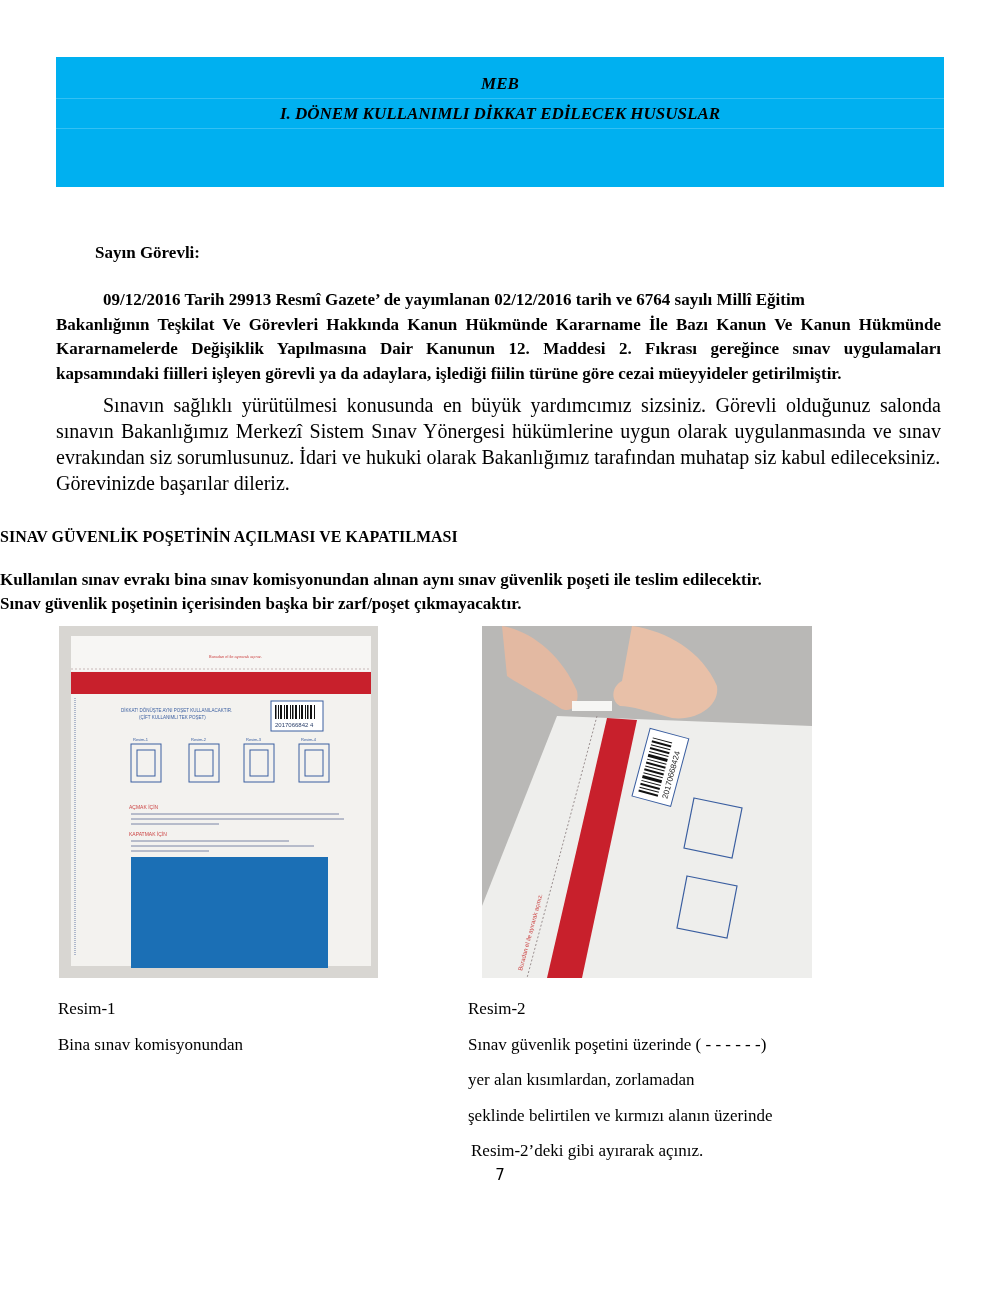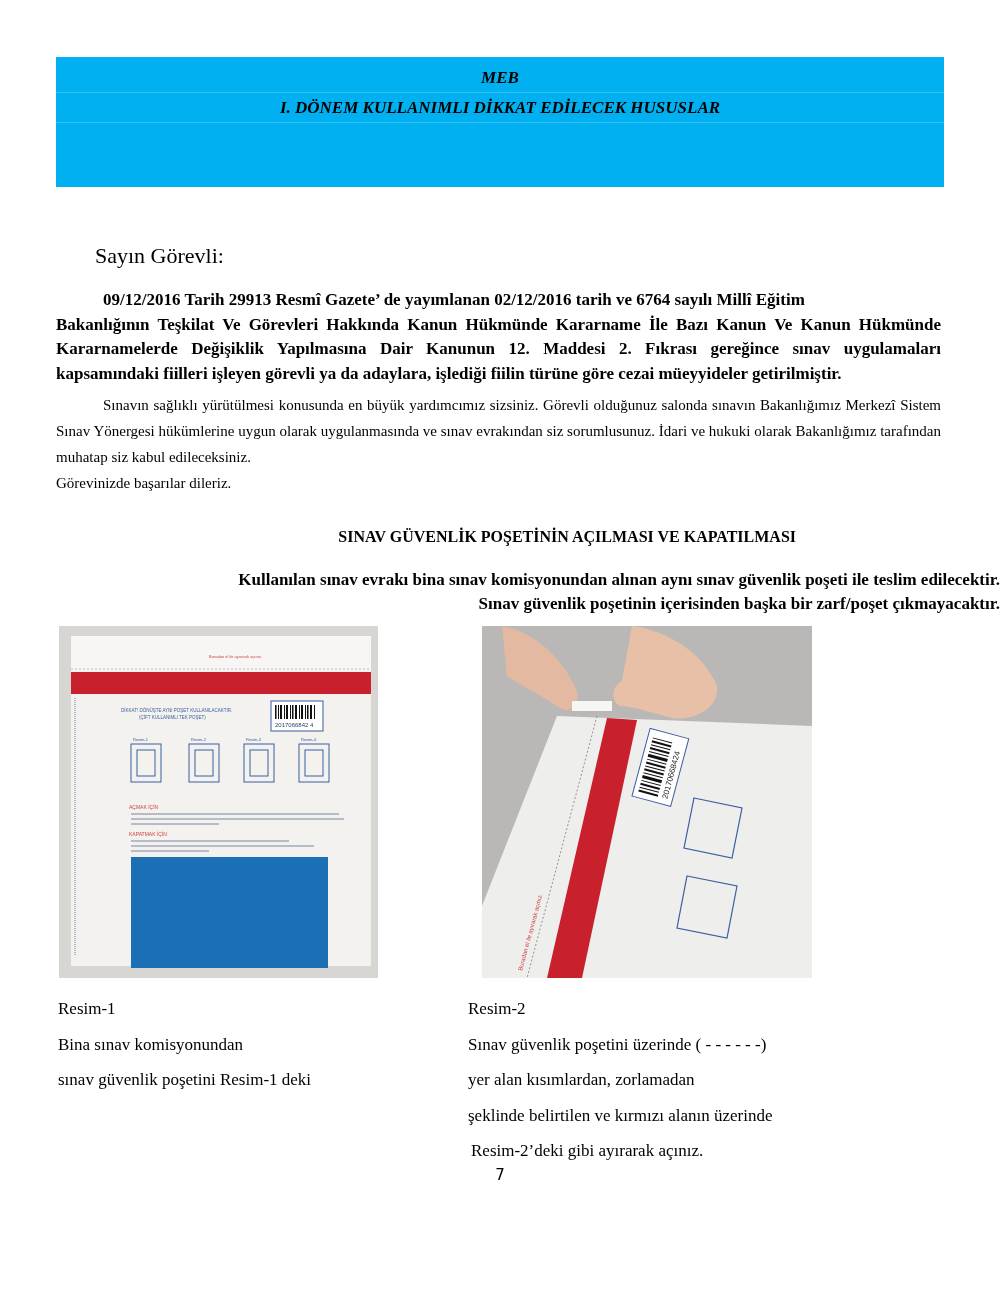--- a/index.html
+++ b/index.html
@@ -2,30 +2,30 @@
 <html><head>
 <meta charset="utf-8">
 <style>
   html, body { margin:0; padding:0; background:#ffffff; }
   body { width:1000px; height:1294px; position:relative; overflow:hidden;
          font-family:"Liberation Serif", "DejaVu Serif", serif; color:#000; }
   .header-box { position:absolute; left:56px; top:57px; width:888px; height:130px;
                 background:#00b0f0; text-align:center; }
   .header-line { font-style:italic; font-weight:bold; font-size:17px; line-height:29px;
                  height:29px; border-bottom:1px solid #33c0f3; }
-  .header-line:first-child { margin-top:6px; }
+  .header-line:first-child { margin-top:12px; }
   .p { position:absolute; font-size:17px; }
-  .salute { left:95px; top:243px; font-weight:normal; font-size:22px; }
+  .salute { left:95px; top:243px; font-weight:bold; font-size:17px; }
   .legal { left:56px; top:268px; width:885px; font-weight:bold; font-size:17px;
            line-height:24.5px; text-align:justify;margin-top:20px; }
   .legal .first { text-indent:47px; display:block; }
-  .body2 { left:56px; top:392px; width:885px; font-size:15px; line-height:26px; text-align:justify; }
+  .body2 { left:56px; top:392px; width:885px; font-size:20px; line-height:26px; text-align:justify; }
   .body2 .ind { text-indent:47px; display:block; }
-  .section-title { left:0; width:796px; top:528px; text-align:right; font-weight:bold; font-size:16px; }
-  .notice { left:0; width:1000px; top:568px; text-align:right; font-weight:bold; font-size:17px; line-height:24px; }
+  .section-title { left:0; width:796px; top:528px; text-align:left; font-weight:bold; font-size:16px; }
+  .notice { left:0; width:1000px; top:568px; text-align:left; font-weight:bold; font-size:17px; line-height:24px; }
   .photo { position:absolute; overflow:hidden; }
   .photo1 { left:59px; top:626px; width:319px; height:352px; background:#d9d7d4; }
   .photo2 { left:482px; top:626px; width:330px; height:352px; background:#b5b4b2; }
   .caption { position:absolute; font-size:17px; line-height:35.5px; }
   .cap1 { left:58px; top:991px; }
   .cap2 { left:468px; top:991px; }
   .page-num { position:absolute; left:0; width:1000px; top:1166px; text-align:center;
               font-family:"DejaVu Sans", sans-serif; font-size:15px; }
 </style>
 </head>
@@ -164,21 +164,20 @@
 
     <path d="M20,0 C50,5 80,30 95,65 C98,80 88,88 78,82 C60,70 40,60 25,50 Z" fill="#e3b9a2"></path>
     <path d="M150,0 C185,5 220,25 235,60 C238,80 215,95 190,92 C165,85 150,80 138,80 C128,74 130,60 140,55 Z" fill="#e8c0a8"></path>
     <rect x="90" y="75" width="40" height="10" fill="#f6f6f4"></rect>
   </svg>
 </div>
 
 <div class="caption cap1">
   <div>Resim-1</div>
   <div>Bina sınav komisyonundan</div>
-  <div>sınav güvenlik poşetini Resim-1 deki</div>
 </div>
 
 <div class="caption cap2">
   <div>Resim-2</div>
   <div>Sınav güvenlik poşetini üzerinde ( - - - - - -)</div>
   <div>yer alan kısımlardan, zorlamadan</div>
   <div>şeklinde belirtilen ve kırmızı alanın üzerinde</div>
   <div style="padding-left:3px">Resim-2’deki gibi ayırarak açınız.</div>
 </div>
 

